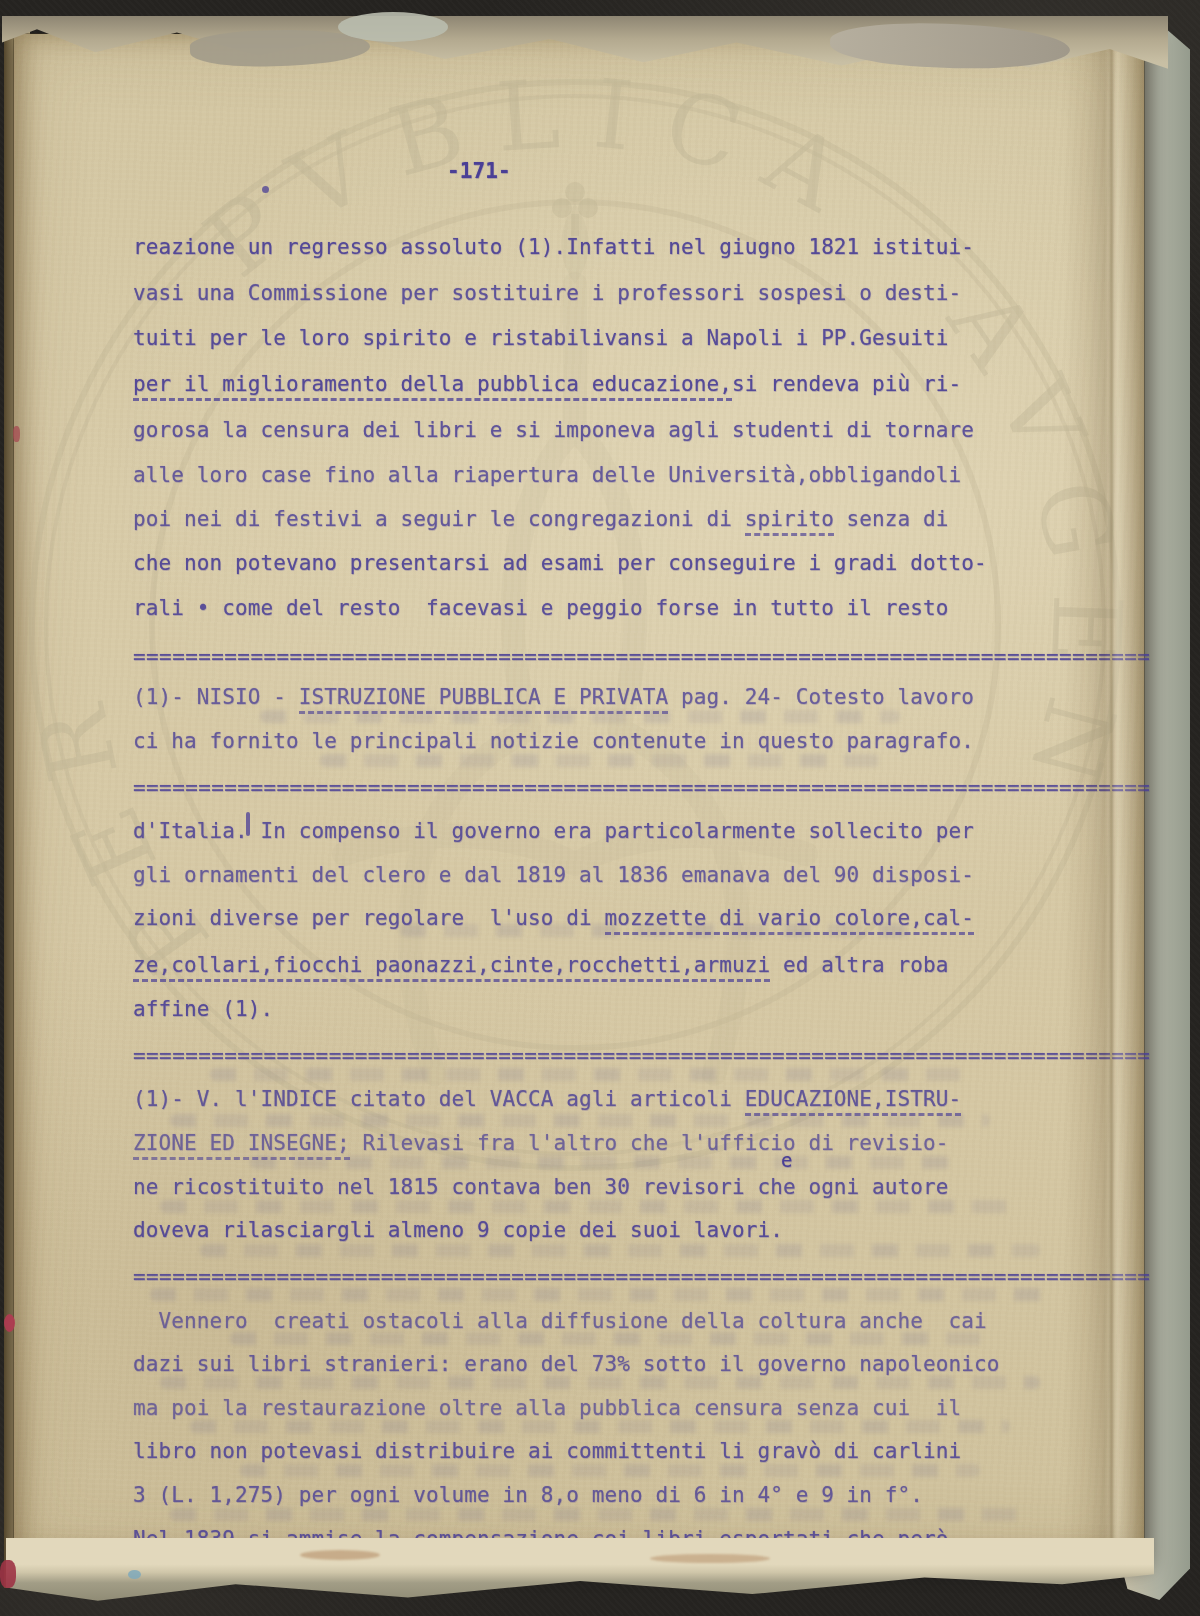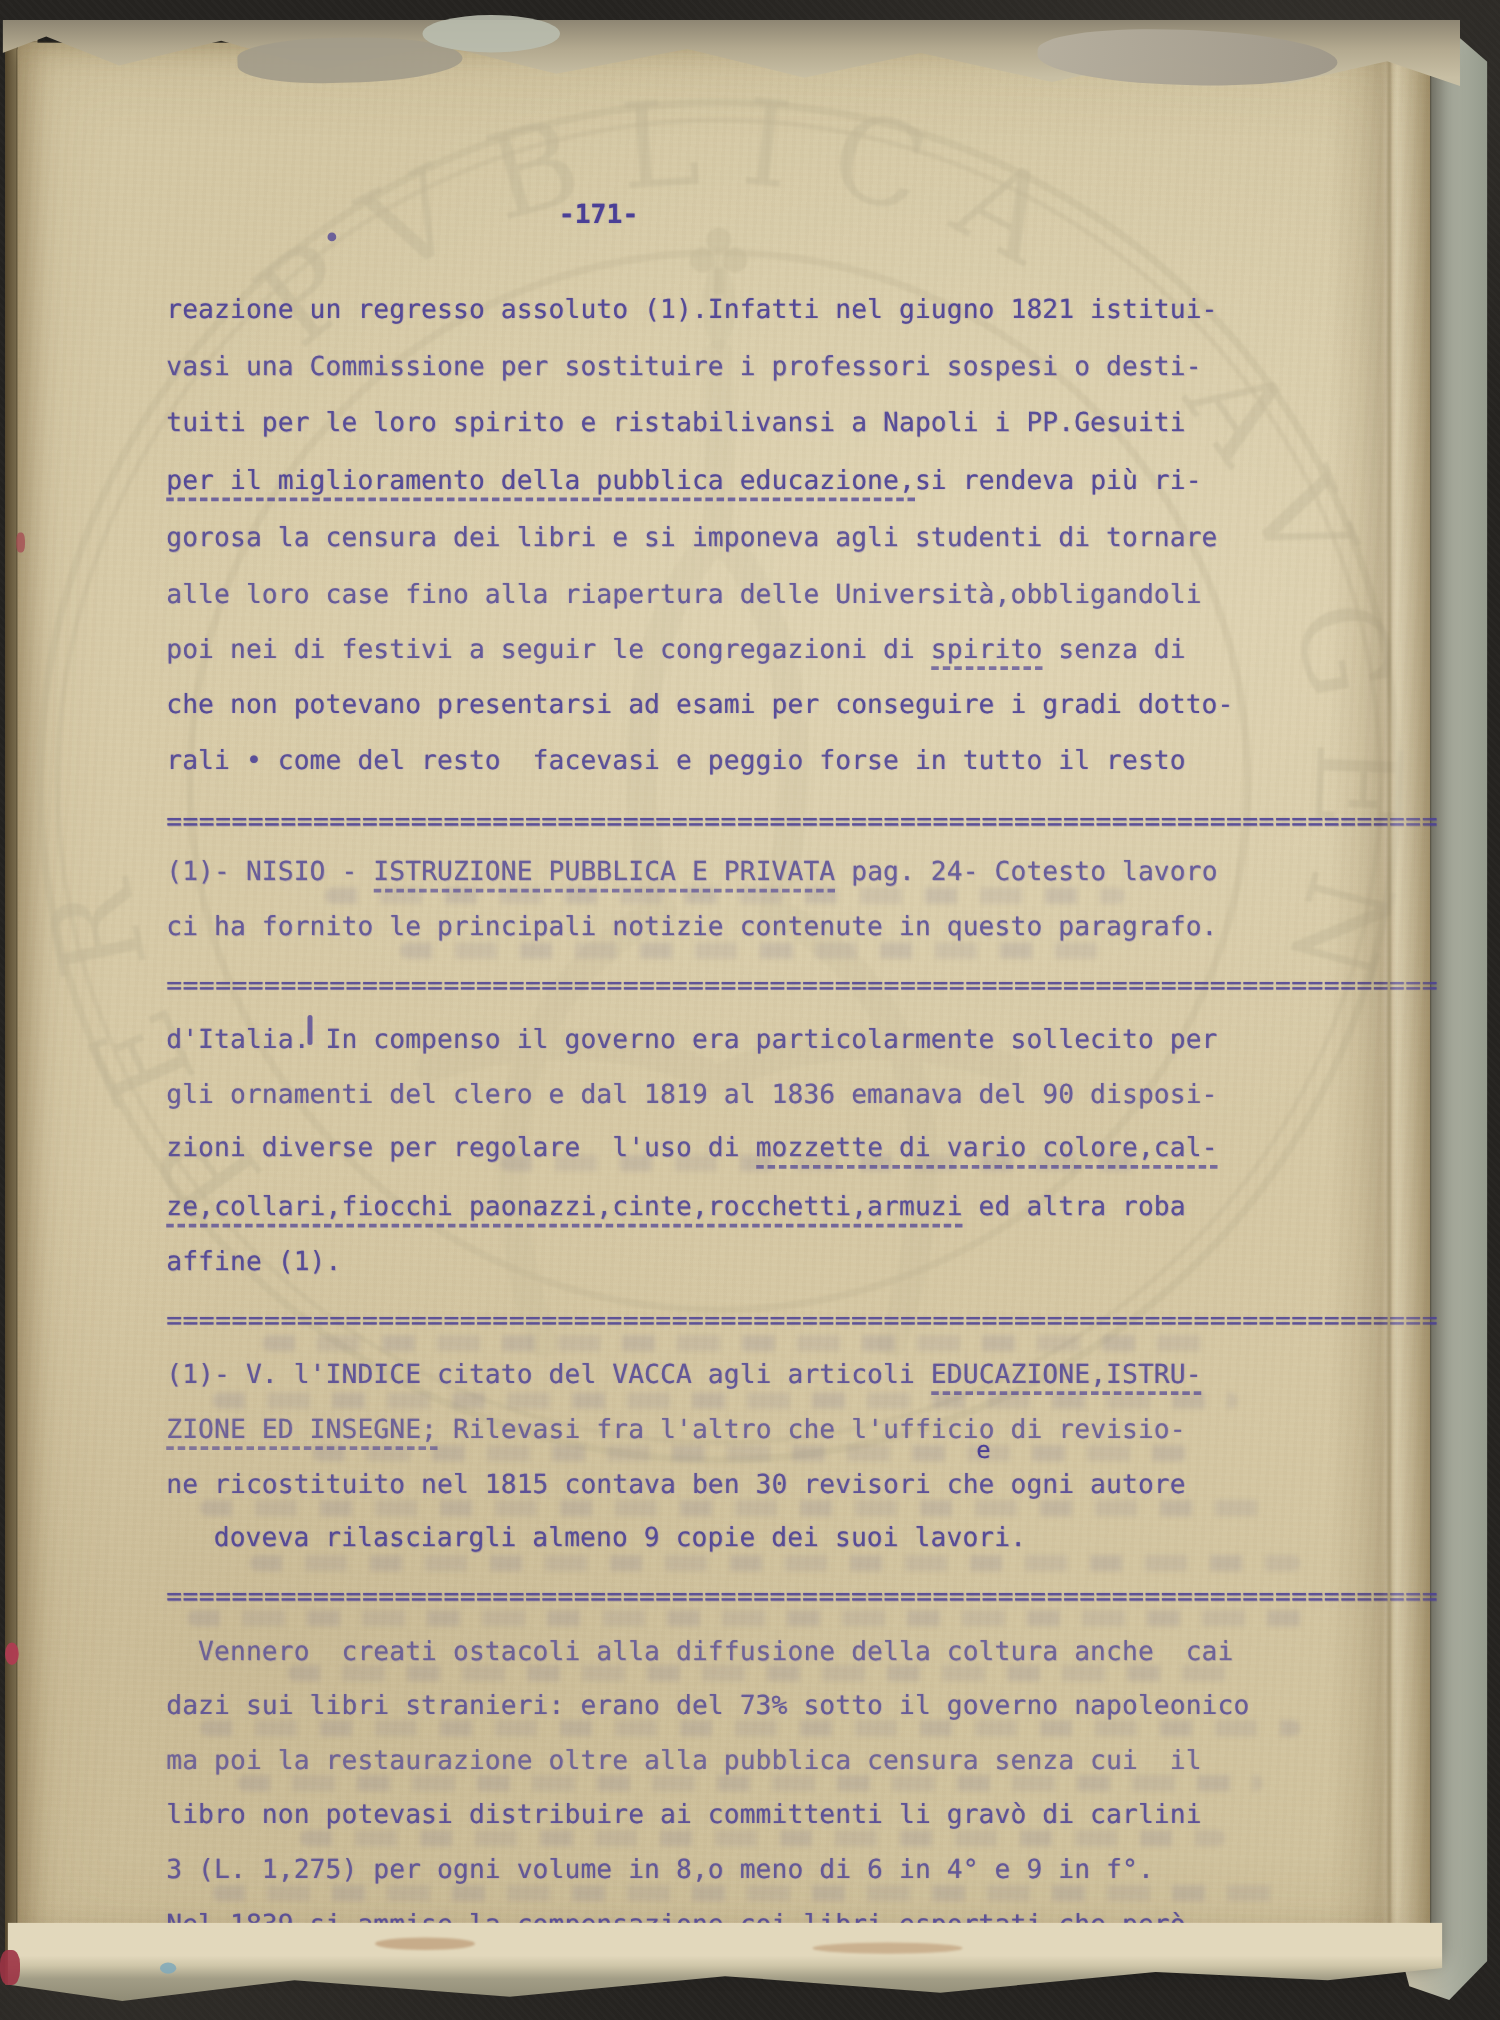--- a/index.html
+++ b/index.html
@@ -156,21 +156,21 @@
         <div class="line sep" style="left: 119px; top: 741px; opacity: 0.85;">==============================================================================</div>
         <div class="line" style="left: 119px; top: 784px; opacity: 0.85;">d'Italia. In compenso il governo era particolarmente sollecito per</div>
         <div class="line" style="left: 119px; top: 828px; opacity: 0.78;">gli ornamenti del clero e dal 1819 al 1836 emanava del 90 disposi-</div>
         <div class="line" style="left: 119px; top: 871px; opacity: 0.85;">zioni diverse per regolare  l'uso di <span class="u">mozzette di vario colore,cal-</span></div>
         <div class="line" style="left: 119px; top: 918px; opacity: 0.88;"><span class="u">ze,collari,fiocchi paonazzi,cinte,rocchetti,armuzi</span> ed altra roba</div>
         <div class="line" style="left: 119px; top: 962px; opacity: 0.9;">affine (1).</div>
         <div class="line sep" style="left: 119px; top: 1009px; opacity: 0.85;">==============================================================================</div>
         <div class="line" style="left: 119px; top: 1052px; opacity: 0.82;">(1)- V. l'INDICE citato del VACCA agli articoli <span class="u">EDUCAZIONE,ISTRU-</span></div>
         <div class="line" style="left: 119px; top: 1096px; opacity: 0.72;"><span class="u">ZIONE ED INSEGNE;</span> Rilevasi fra l'altro che l'ufficio di revisio-</div>
         <div class="line" style="left: 119px; top: 1140px; opacity: 0.85;">ne ricostituito nel 1815 contava ben 30 revisori che ogni autore</div>
-        <div class="line" style="left: 119px; top: 1183px; opacity: 0.9; margin-left: 38px;">doveva rilasciargli almeno 9 copie dei suoi lavori.</div>
+        <div class="line" style="left: 119px; top: 1183px; opacity: 0.9;">doveva rilasciargli almeno 9 copie dei suoi lavori.</div>
         <div class="line sep" style="left: 119px; top: 1230px; opacity: 0.85;">==============================================================================</div>
         <div class="line" style="left: 119px; top: 1274px; opacity: 0.72;">  Vennero  creati ostacoli alla diffusione della coltura anche  cai</div>
         <div class="line" style="left: 119px; top: 1317px; opacity: 0.78;">dazi sui libri stranieri: erano del 73% sotto il governo napoleonico</div>
         <div class="line" style="left: 119px; top: 1361px; opacity: 0.7;">ma poi la restaurazione oltre alla pubblica censura senza cui  il</div>
         <div class="line" style="left: 119px; top: 1404px; opacity: 0.85;">libro non potevasi distribuire ai committenti li gravò di carlini</div>
         <div class="line" style="left: 119px; top: 1448px; opacity: 0.8;">3 (L. 1,275) per ogni volume in 8,o meno di 6 in 4° e 9 in f°.</div>
         <div class="line" style="left: 119px; top: 1492px; opacity: 0.85;">Nel 1839 si ammise la compensazione coi libri esportati,che però</div>
       </div>
 
     <div class="fold"></div>

